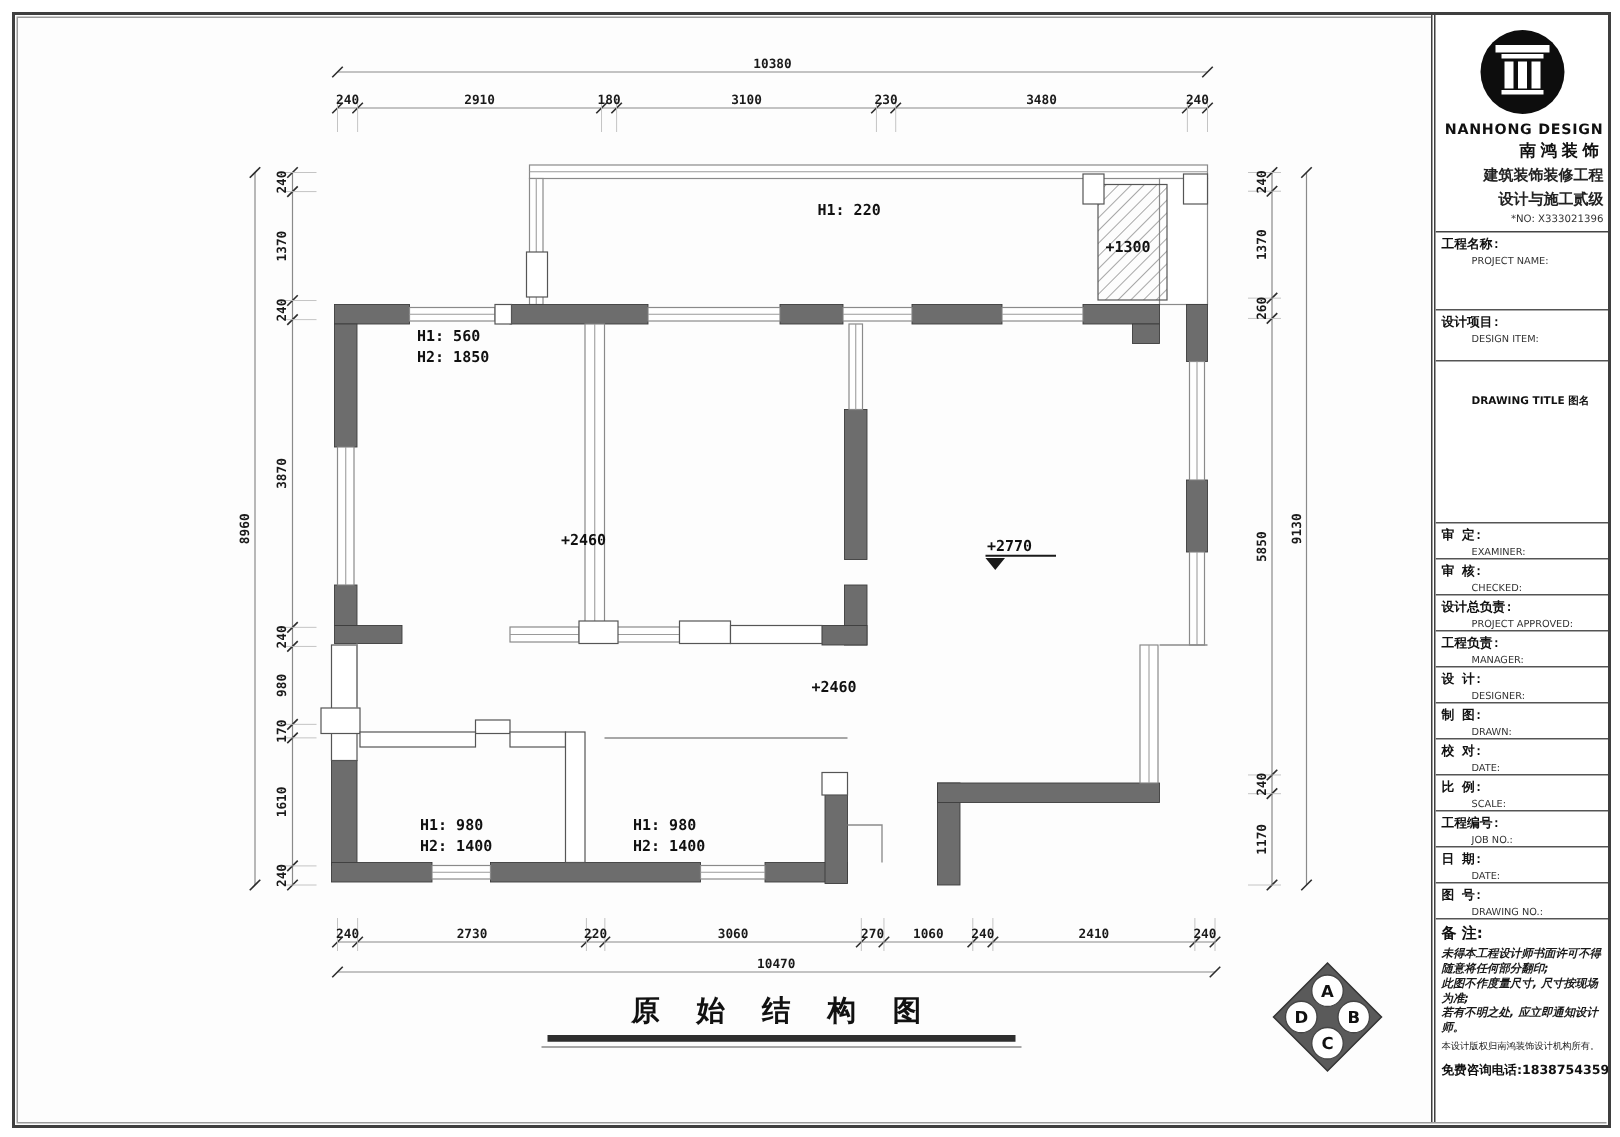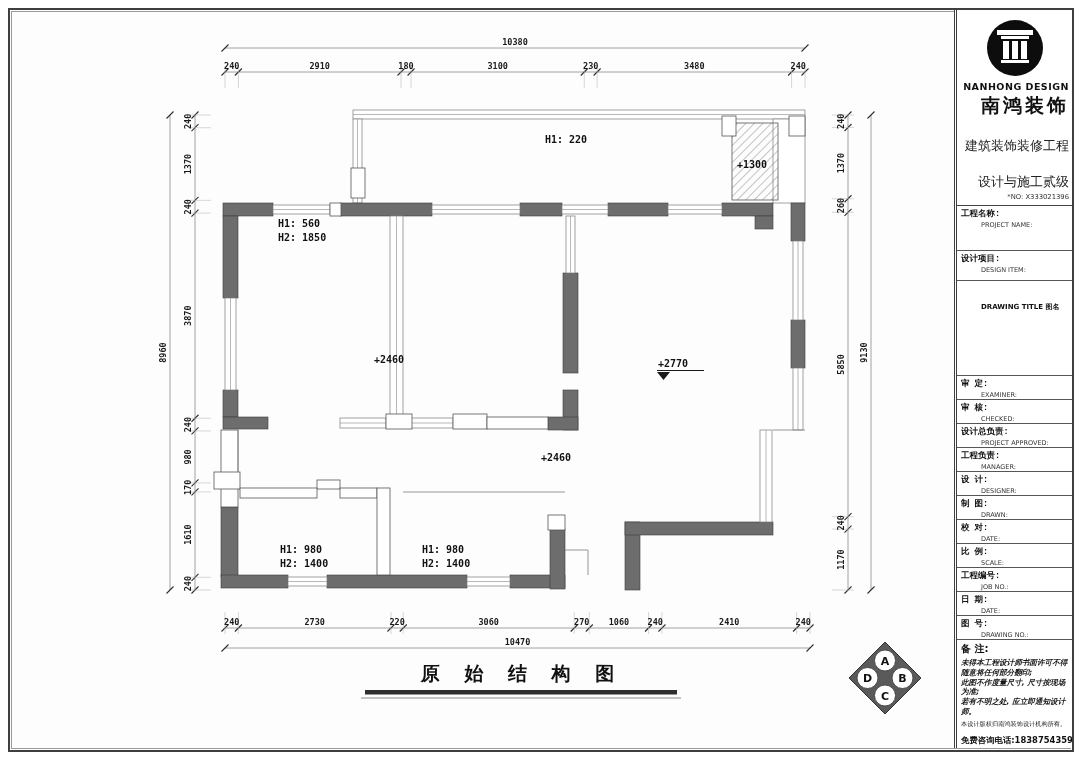--- a/index.html
+++ b/index.html
@@ -5,22 +5,22 @@
   html,body{margin:0;padding:0;background:#fff;}
   body{width:1080px;height:758px;position:relative;font-family:"DejaVu Sans",sans-serif;}
   .frame{position:absolute;left:8px;top:8px;width:1062px;height:740px;border:2px solid #3f3f3f;background:#fdfdfd;}
   .frame-inner{position:absolute;left:1px;top:1px;right:1px;bottom:1px;border:1px solid #9a9a9a;}
   .draw-area{position:absolute;left:0;top:0;width:945px;height:738px;}
   
   .panel{position:absolute;right:0;top:0;width:115px;height:738px;border-left:3px double #3f3f3f;background:#fff;display:flex;flex-direction:column;overflow:hidden;}
   .panel-header{padding:6px 3px 4px 3px;text-align:right;border-bottom:1px solid #444;}
   .logo-circle{width:60px;height:60px;margin:2px auto 3px auto;}
   .brand-en{font-size:9.5px;font-weight:bold;letter-spacing:0.5px;color:#111;white-space:nowrap;}
-  .brand-cn{font-size:19px;font-weight:bold;letter-spacing:3px;color:#111;margin-top:1px;white-space:nowrap;}
-  .cert{font-size:13px;font-weight:normal;color:#222;margin-top:18px;white-space:nowrap;}
+  .brand-cn{font-size:11px;font-weight:bold;letter-spacing:3px;color:#111;margin-top:1px;white-space:nowrap;}
+  .cert{font-size:10px;font-weight:bold;color:#222;margin-top:2px;white-space:nowrap;}
   .certno{font-size:6.8px;color:#333;margin-top:2px;white-space:nowrap;}
   .tb-row{border-bottom:1px solid #555;padding:2px 4px;box-sizing:border-box;}
   .tb-cn{font-size:8.5px;font-weight:bold;color:#111;white-space:nowrap;font-family:Liberation Mono, monospace;}
   .tb-en{font-size:6.5px;color:#333;margin-top:1px;white-space:nowrap;padding-left:20px;}
   .row-name{height:52px;}
   .row-item{height:34px;}
   .row-titlebox{height:90px;margin-top:18px;}
   .row-small{height:24px;}
   .row-remarks{flex:1;border-bottom:none;}
   .remark-label{font-size:10px;font-weight:bold;color:#111;margin-bottom:2px;}

